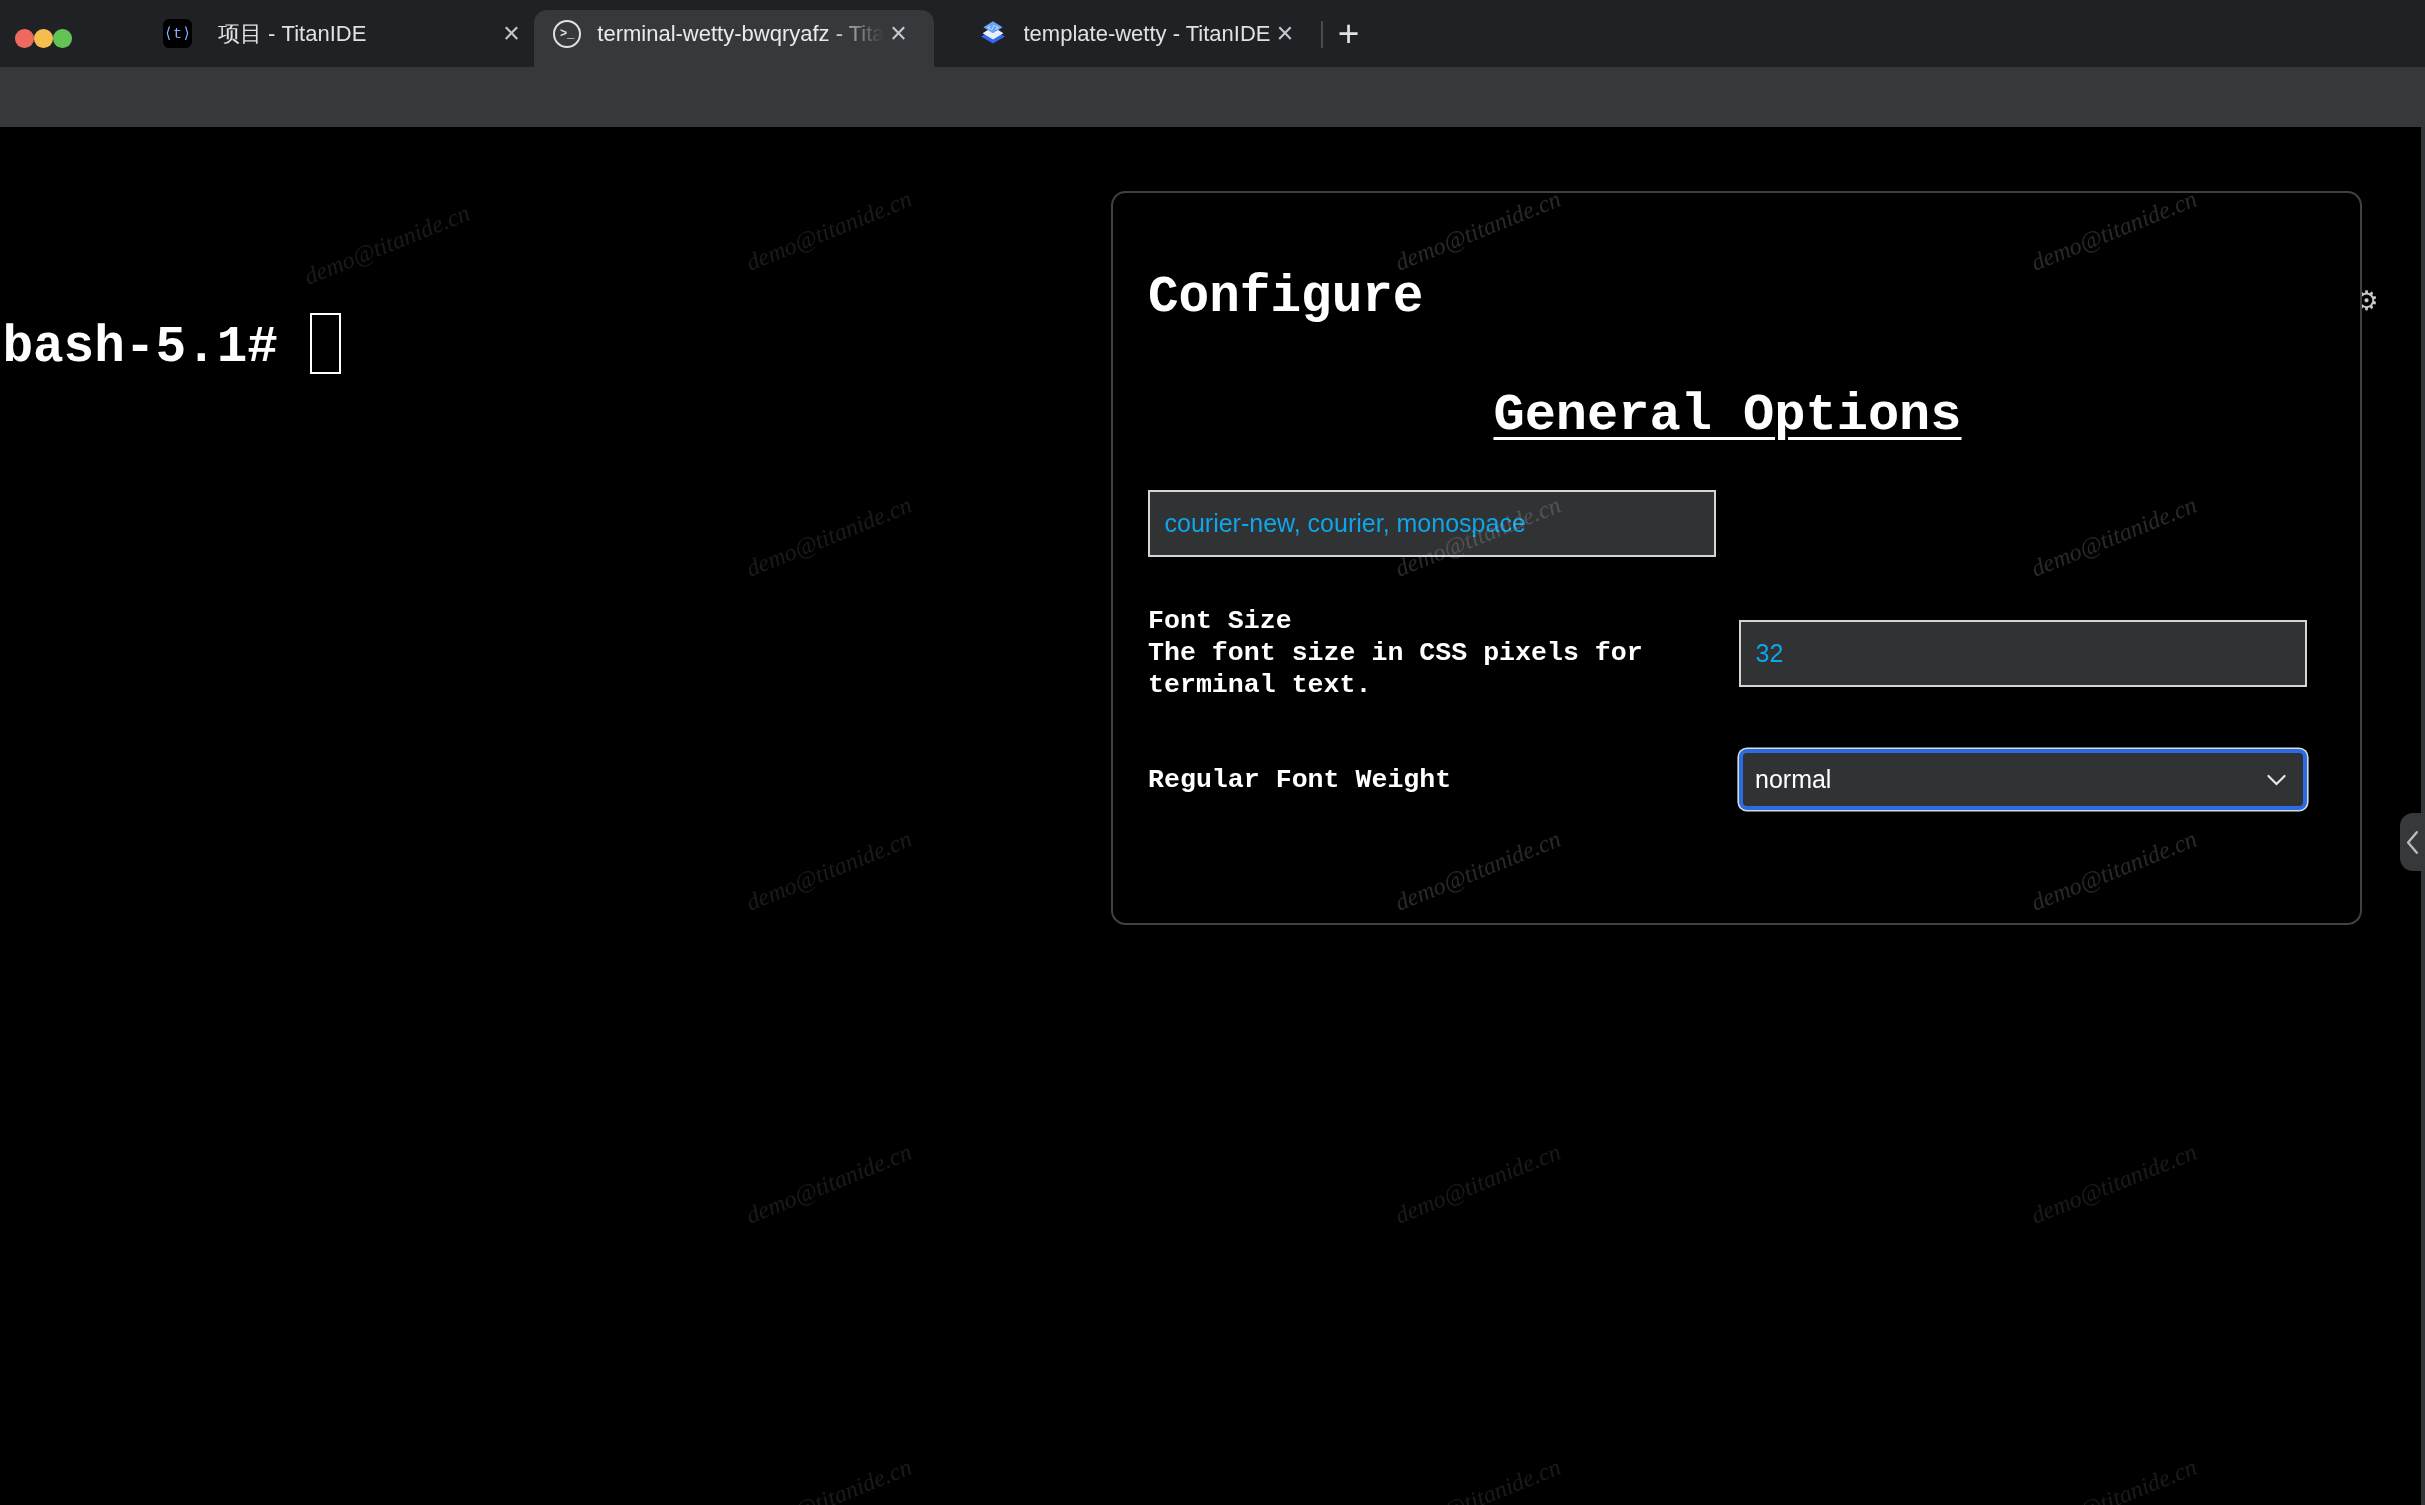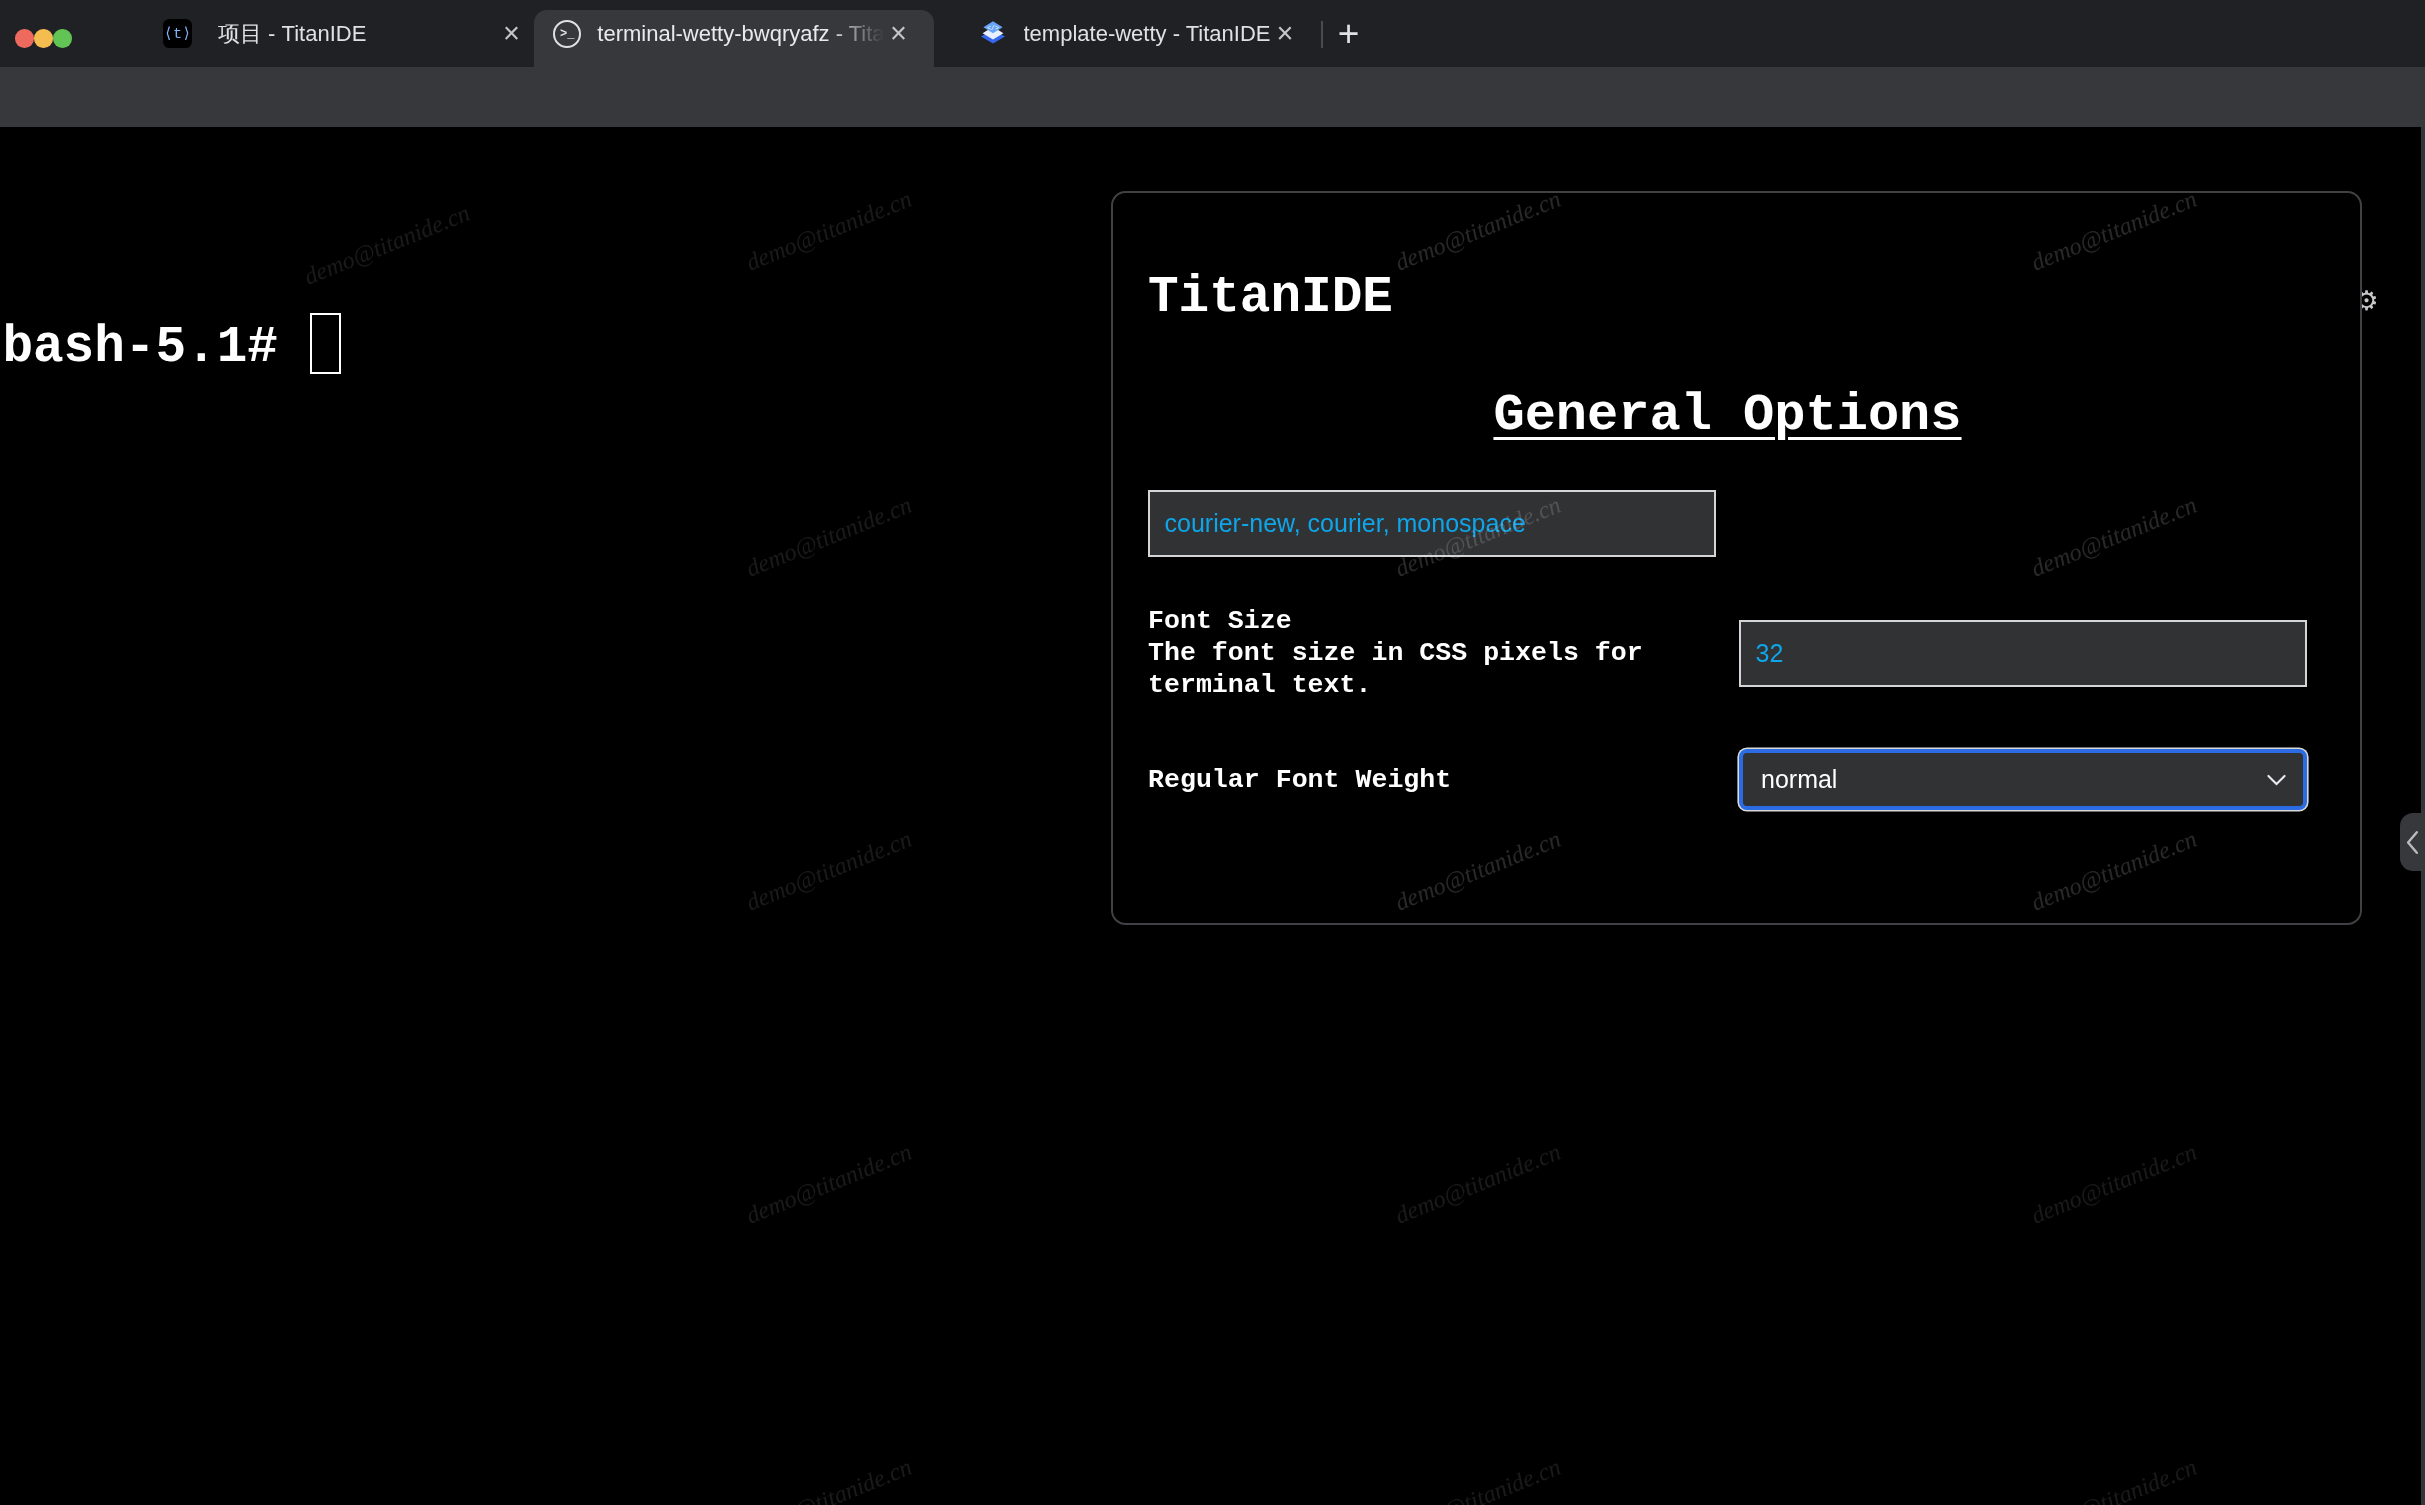--- a/index.html
+++ b/index.html
@@ -90,21 +90,21 @@
               text-decoration:underline; text-decoration-thickness:3.2px; text-underline-offset:8px; }
   .rows { margin-top:50px; }
   .row { display:flex; align-items:center; justify-content:space-between; margin-bottom:48px; }
   .lbl-block { width:536px; }
   .lbl { font-size:26.6px; font-weight:700; line-height:32px; }
   .dsc { font-size:26.6px; font-weight:700; line-height:32px; }
   .ctl { width:568px; flex:0 0 auto; }
   .cfg-input { width:568px; height:67px; background:#303234; border:2.4px solid #d4d5d7; color:#0ea5e9;
                font-family:"Liberation Sans", sans-serif; font-size:25px; padding:0 14.5px; outline:none; }
   .cfg-select { position:relative; width:568px; height:53px; background:#303234; border:2.4px solid #d4d5d7;
-                display:flex; align-items:center; padding:0 18px; font-family:"Liberation Sans", sans-serif;
+                display:flex; align-items:center; padding:0 12px; font-family:"Liberation Sans", sans-serif;
                 font-size:25px; color:#fff; }
   .cfg-select.focused { height:61px; border:4px solid #2b6be4; border-radius:8px;
                         box-shadow:0 0 0 1.6px rgba(255,255,255,0.85); }
   .chev { position:absolute; right:16px; top:50%; transform:translateY(-50%); }
 </style>
 </head>
 <body>
 
 <div class="frame">
   <span class="traffic t-red"></span>
@@ -197,21 +197,21 @@
 
   <div class="prompt">bash-5.1#</div>
   <div class="cursor"></div>
 
   <div class="gears">
     <span class="gear-big">⚙</span>
     <span class="gear-small">⚙</span>
   </div>
 
   <div class="panel">
-    <h1>TitanIDE</h1>
+    <h1>Configure</h1>
     <h2>General Options</h2>
 
     <div class="rows">
 
       <div class="row">
         <div class="ctl">
           <input class="cfg-input" value="courier-new, courier, monospace" style="">
         </div>
       </div>
 

